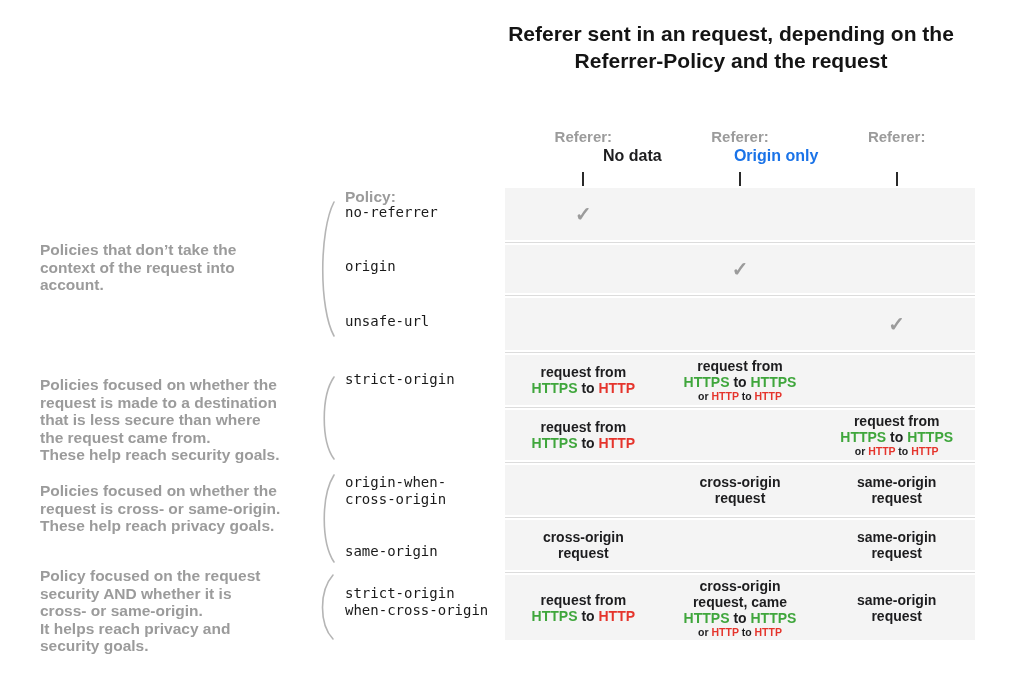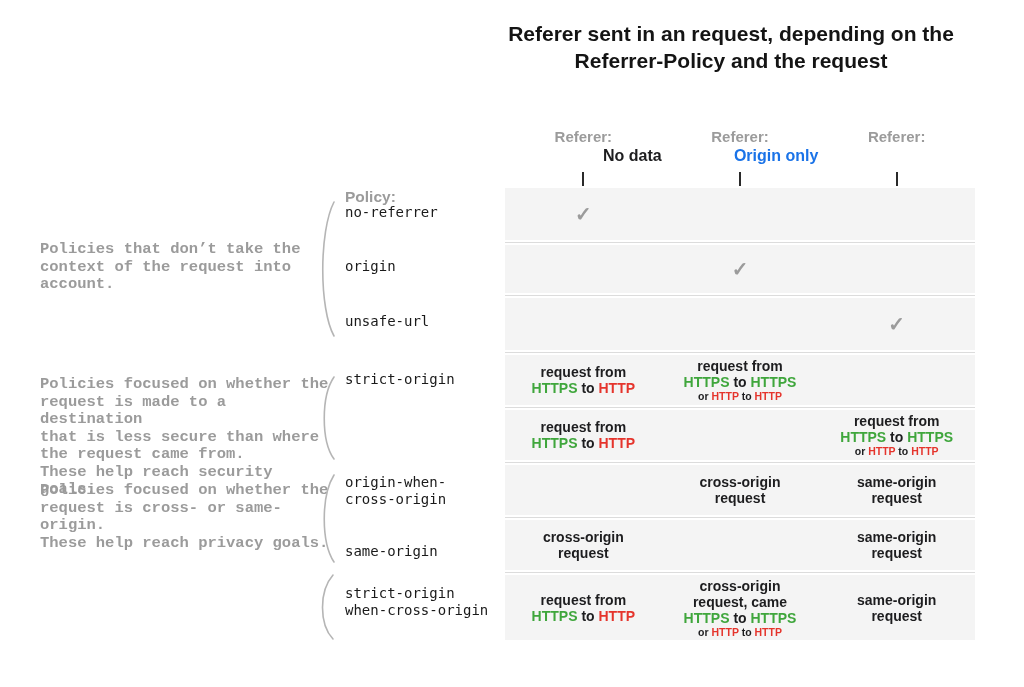--- a/index.html
+++ b/index.html
@@ -37,21 +37,21 @@
   .check{font-size:20px;font-weight:bold;color:var(--check);line-height:20px;}
 
   
   .policy-label{position:absolute;left:345px;top:175px;font-size:15.5px;font-weight:bold;color:var(--gray);margin-top:13px;}
   .policy{position:absolute;left:345px;font-family:"DejaVu Sans Mono",monospace;font-size:14px;
           font-weight:normal;line-height:17px;color:#1a1a1a;white-space:pre-line;}
   .p1{top:204px}.p2{top:258px}.p3{top:313px}.p4{top:371px}
   .p5{top:418px}.p6{top:474px}.p7{top:543px}.p8{top:585px}
 
   .annotation{position:absolute;left:40px;width:292px;font-size:15.5px;font-weight:bold;
-              line-height:17.5px;color:var(--gray);white-space:pre-line;font-family:Liberation Mono, monospace;}
+              line-height:17.5px;color:var(--gray);white-space:pre-line;}
   .a1{top:241px}.a2{top:376px}.a3{top:482px}.a4{top:567px}
 
   .brace{position:absolute;}
   .b1{left:313px;top:199px;}
   .b2{left:316px;top:374px;}
   .b3{left:316px;top:472px;}
   .b4{left:313px;top:572px;}
   .brace path{stroke:var(--brace);stroke-width:1.6;fill:none;stroke-linecap:round;}
 </style>
 </head>
@@ -197,20 +197,25 @@
 context of the request into
 account.</div>
   <div class="annotation a2">Policies focused on whether the
 request is made to a destination
 that is less secure than where
 the request came from.
 These help reach security goals.</div>
   <div class="annotation a3">Policies focused on whether the
 request is cross- or same-origin.
 These help reach privacy goals.</div>
+  <div class="annotation a4">Policy focused on the request
+security AND whether it is
+cross- or same-origin.
+It helps reach privacy and
+security goals.</div>
 
   <svg class="brace b1" width="24" height="140" viewBox="0 0 24 140">
       <path d="M21 3 C6 32, 6 110, 21 137"></path>
     </svg>
   <svg class="brace b2" width="21" height="88" viewBox="0 0 21 88">
       <path d="M18 3 C5 22, 5 67, 18 85"></path>
     </svg>
   <svg class="brace b3" width="21" height="93" viewBox="0 0 21 93">
       <path d="M18 3 C5 24, 5 70, 18 90"></path>
     </svg>

